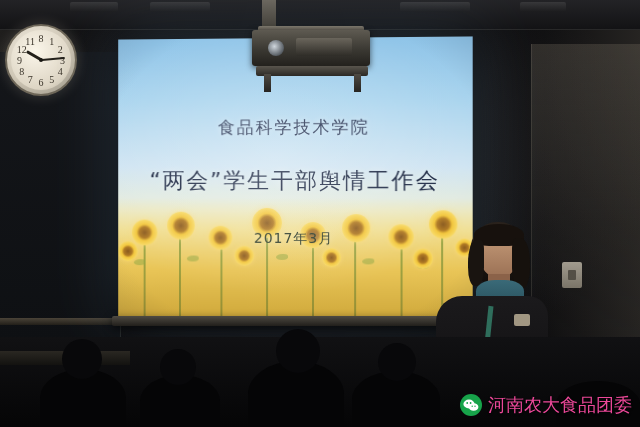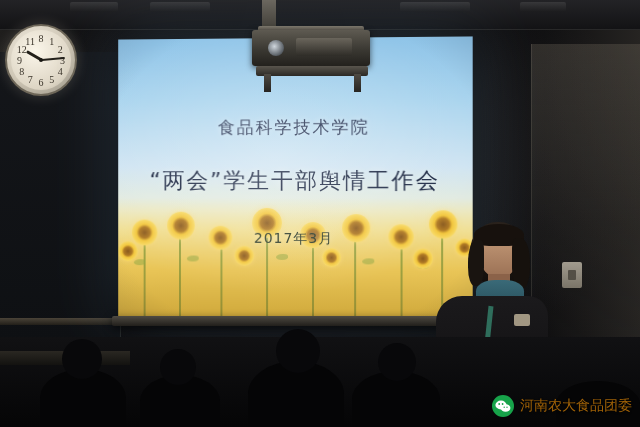--- a/index.html
+++ b/index.html
@@ -384,22 +384,22 @@
   }
   .wm-logo {
     width: 22px; height: 22px;
     border-radius: 50%;
     background: #17a34a;
     position: relative;
     flex: 0 0 auto;
   }
   .wm-logo svg { position: absolute; left: 3px; top: 5px; }
   .wm-text {
-    color: #a16207;
-    font-size: 14px;
+    color: #ec4899;
+    font-size: 18px;
     font-family: "DejaVu Sans", sans-serif;
     text-shadow: 0 1px 2px rgba(0,0,0,0.8);
     white-space: nowrap;
   }
 </style>
 </head>
 <body>
 
 <div id="scene">
 

